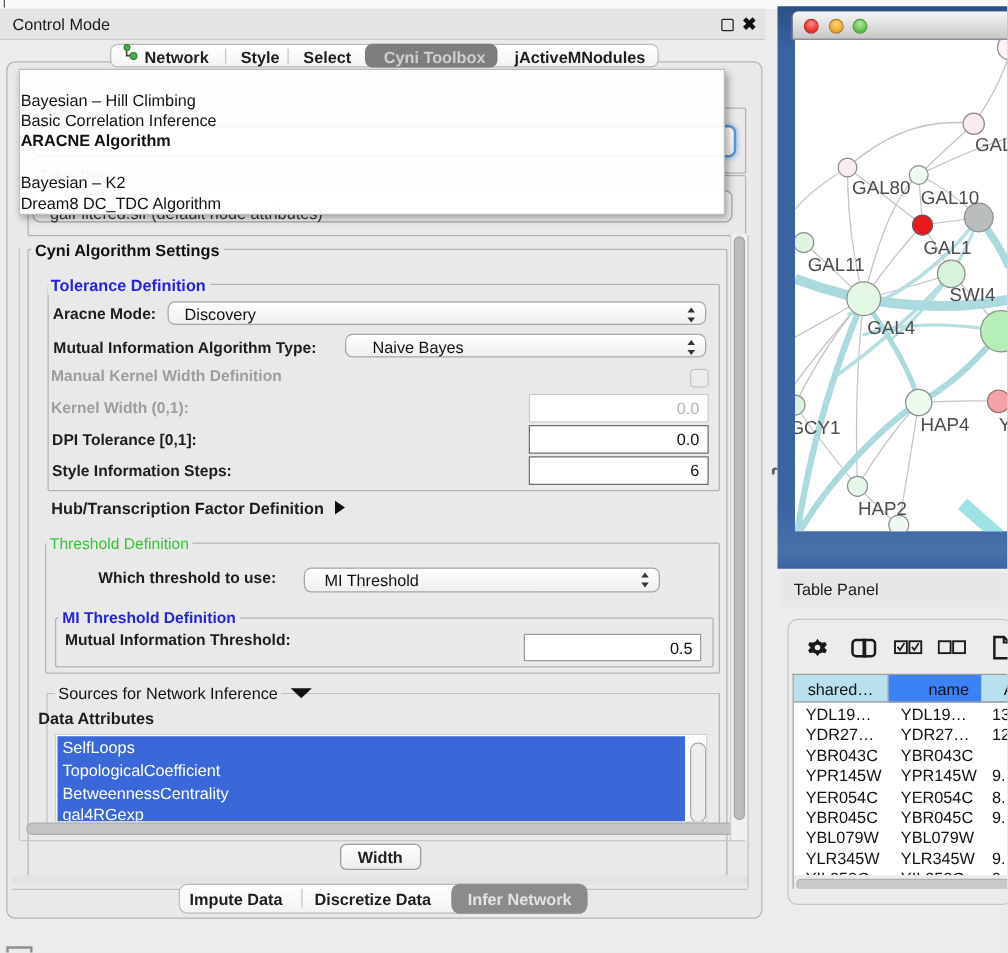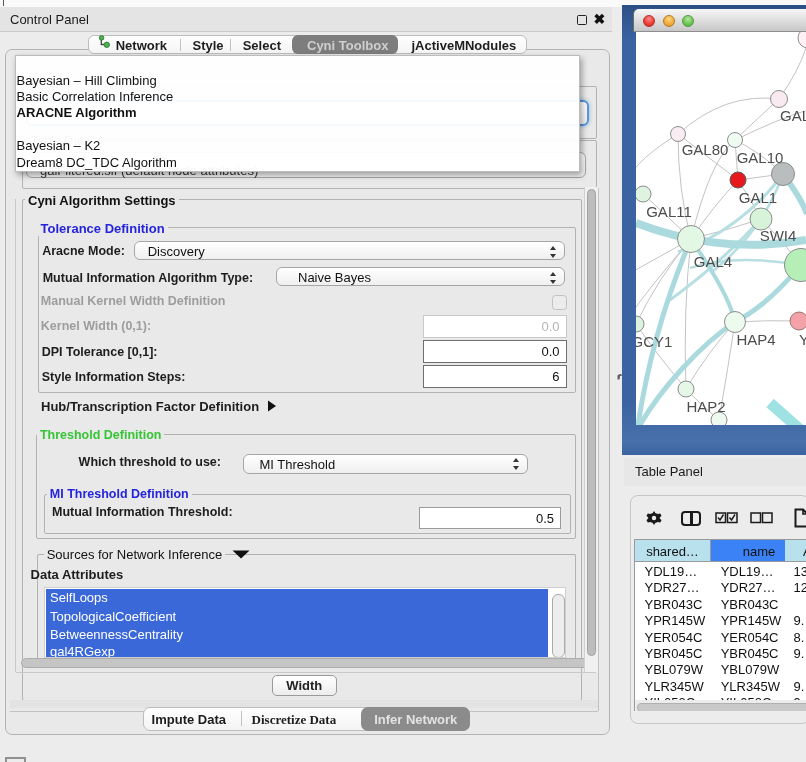--- a/index.html
+++ b/index.html
@@ -19,21 +19,21 @@
   .fieldd{position:absolute;background:#fff;border:1px solid #c9c9c9;box-sizing:border-box;
          font-size:13px;color:#b4b4b4;text-align:right;padding:3px 6px 0 0;}
 </style>
 </head>
 <body>
 
 <div class="ab" style="left:0;top:0;width:806px;height:7px;background:#fafafa;"></div>
 <div class="ab" style="left:3px;top:0;width:1px;height:6px;background:#555;"></div>
 
 <div class="ab" style="left:0;top:7px;width:612px;height:24px;background:#e4e4e4;border-bottom:1px solid #cacaca;"></div>
-<div class="ab" style="left:10px;top:12px;font-size:13px;color:#1a1a1a;">Control Panel</div>
+<div class="ab" style="left:10px;top:12px;font-size:13px;color:#1a1a1a;">Control Mode</div>
 <div class="ab" style="left:576.5px;top:15px;width:8px;height:8px;border:1.7px solid #222;border-radius:1.5px;"></div>
 <div class="ab" style="left:593.5px;top:11px;font-size:14px;font-weight:bold;color:#111;">✖</div>
 
 <div class="ab" style="left:5px;top:49px;width:604.5px;height:686px;background:#e9e9e9;border:1px solid #b4b4b4;border-radius:7px;box-sizing:border-box;"></div>
 
 <div class="fs" style="left:22px;top:86px;width:573px;height:51px;border-radius:2px;"></div>
 <div class="legend" style="left:28px;top:80px;color:#8a8a8a;font-size:12.5px;">Inference Algorithm</div>
 <div class="combo" style="left:26px;top:100px;width:563px;height:26px;border:2px solid #5a95d6;box-shadow:0 0 4px #85b4e4;"></div>
 <div class="fs" style="left:22px;top:140px;width:573px;height:47px;border-radius:2px;"></div>
 <div class="legend" style="left:28px;top:134px;color:#444;font-size:12.5px;">Table Data</div>
@@ -92,21 +92,21 @@
 
 <div class="ab lbl" style="left:41.7px;top:370px;">Style Information Steps:</div>
 <div class="field" style="left:423px;top:364.9px;width:143.5px;height:23px;">6</div>
 
 <div class="ab lbl" style="left:41px;top:399px;font-size:13px;">Hub/Transcription Factor Definition</div>
 <svg class="ab" style="left:267px;top:400px;" width="10" height="12" viewBox="0 0 10 12">
     <path d="M1,0.5 L9,6 L1,11.5 Z" fill="#111"></path>
   </svg>
 
 <div class="fs" style="left:36px;top:434px;width:538px;height:103px;border-radius:2px;"></div>
-<div class="legend" style="left:36.9px;top:427.7px;color:#35c435;font-size:12.5px;font-weight:bold;">Threshold Definition</div>
+<div class="legend" style="left:36.9px;top:427.7px;color:#35c435;font-size:12.5px;font-weight:normal;">Threshold Definition</div>
 
 <div class="ab lbl" style="left:78.6px;top:455px;">Which threshold to use:</div>
 <div class="combo" style="left:243px;top:453.5px;width:285.4px;height:20px;">
   <span class="ct" style="left:15.5px;">MI Threshold</span>
   <svg class="carr" viewBox="0 0 8 14">
       <path d="M4,1 L7,5 L1,5 Z" fill="#333"></path>
       <path d="M4,13 L7,9 L1,9 Z" fill="#333"></path>
     </svg>
 </div>
 
@@ -141,21 +141,21 @@
 
 <div class="ab" style="left:584px;top:187px;width:13px;height:485px;background:#f0f0f0;border-left:1px solid #d0d0d0;"></div>
 <div class="ab" style="left:586.5px;top:189px;width:9px;height:467px;background:#bdbdbd;border:1px solid #a2a2a2;border-radius:5px;box-sizing:border-box;"></div>
 
 <div class="ab" style="left:597.5px;top:188px;width:1px;height:523px;background:#c2c2c2;"></div>
 <div class="ab" style="left:10px;top:711px;width:588px;height:1px;background:#c2c2c2;"></div>
 
 <div class="ab" style="left:143px;top:707px;width:327px;height:24px;background:linear-gradient(#ffffff,#f3f3f3);border:1px solid #bdbdbd;border-radius:7px;box-sizing:border-box;"></div>
 <div class="ab lbl" style="left:151.6px;top:712px;font-size:13px;">Impute Data</div>
 <div class="ab" style="left:240.6px;top:711px;width:1px;height:15px;background:#c2c2c2;"></div>
-<div class="ab lbl" style="left:251.6px;top:712px;font-size:13px;font-family:Liberation Serif, serif;">Discretize Data</div>
+<div class="ab lbl" style="left:251.6px;top:712px;font-size:13px;">Discretize Data</div>
 <div class="ab" style="left:361.3px;top:707px;width:108.4px;height:24px;background:#8b8b8b;border-radius:7px;"></div>
 <div class="ab lbl" style="left:374.2px;top:712px;font-size:13px;color:#e3e3e3;">Infer Network</div>
 
 <div class="ab" style="left:5px;top:757px;width:17px;height:12px;border:2px solid #909090;background:#ececec;"></div>
 
 <svg class="ab" style="left:617px;top:372.5px;" width="6" height="7" viewBox="0 0 6 7">
     <path d="M0.5,6.5 L0.5,2.5 Q2,0.5 4,1 L5.5,2.5 L3,3 L2.5,6.5 Z" fill="#5f5f5f"></path>
   </svg>
 
 <div class="ab" style="left:15px;top:55px;width:565px;height:117px;background:rgba(255,255,255,0.95);border:1px solid #bcbcbc;box-shadow:2px 3px 6px rgba(0,0,0,0.35);box-sizing:border-box;">

